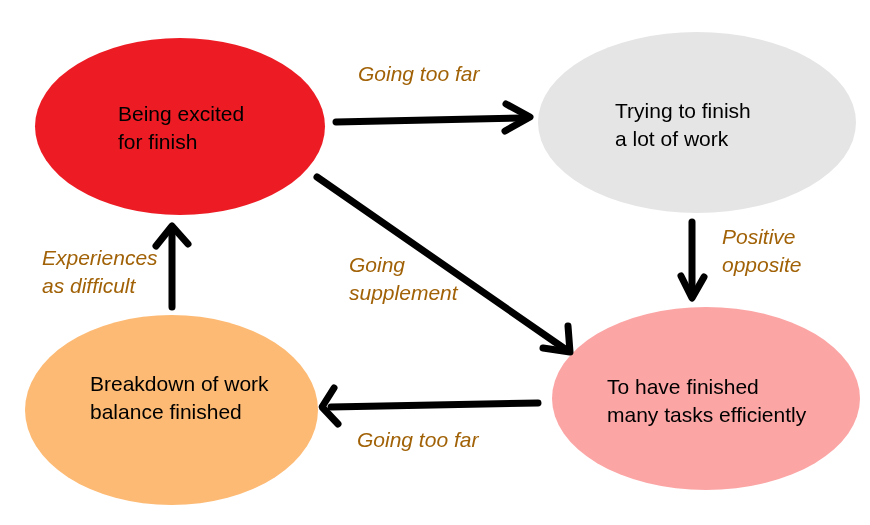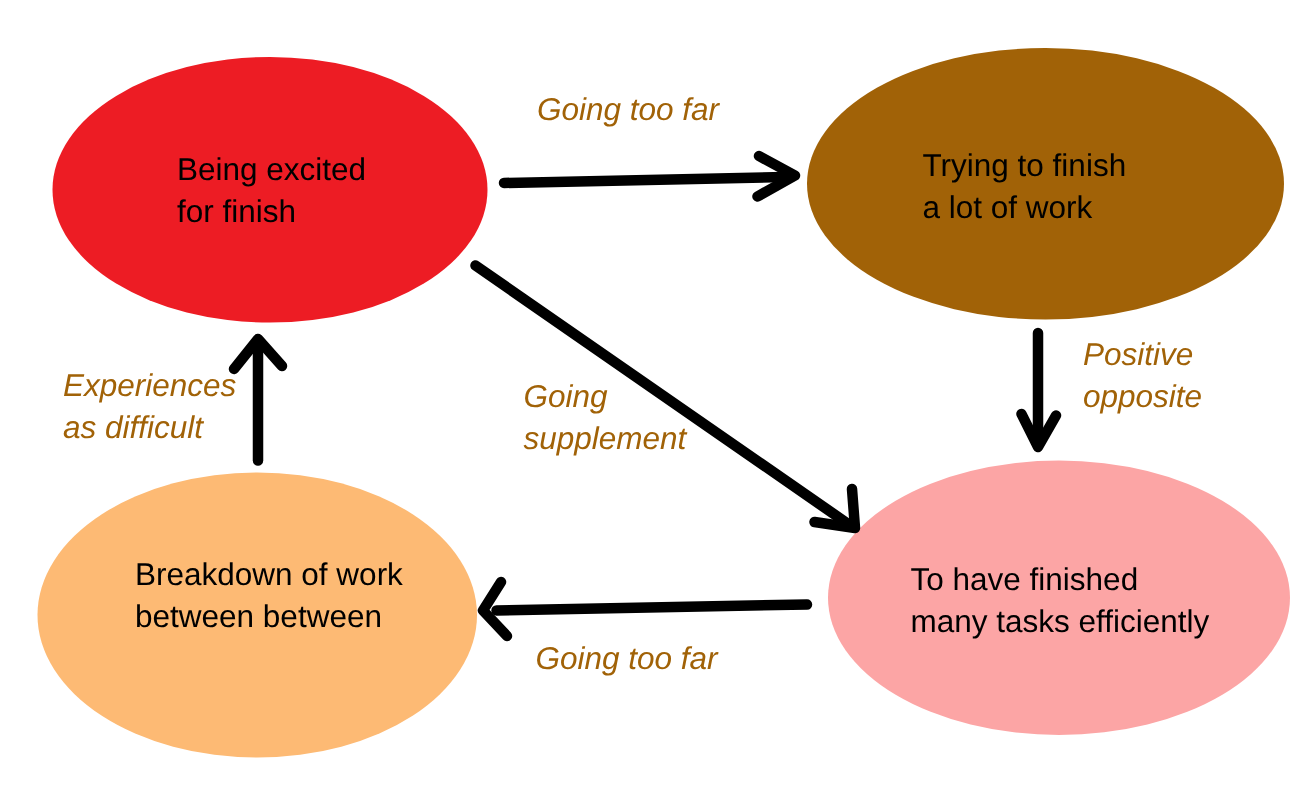--- a/index.html
+++ b/index.html
@@ -71,31 +71,31 @@
 
 <div class="canvas">
 
   <div class="node node-red" style="background: rgb(237, 28, 36);">
     <div class="node-text text-red">
       <div>Being excited</div>
       <div>for finish</div>
     </div>
   </div>
 
-  <div class="node node-green" style="background: #a16207; text-decoration: underline;">
+  <div class="node node-green" style="background: #e5e5e5; text-decoration: underline;">
     <div class="node-text text-green">
       <div>Trying to finish</div>
       <div>a lot of work</div>
     </div>
   </div>
 
   <div class="node node-yellow" style="background: #fdba74;">
     <div class="node-text text-yellow">
       <div>Breakdown of work</div>
-      <div>between between</div>
+      <div>balance finished</div>
     </div>
   </div>
 
   <div class="node node-blue" style="background: #fca5a5;">
     <div class="node-text text-blue">
       <div>To have finished</div>
       <div>many tasks efficiently</div>
     </div>
   </div>
 

